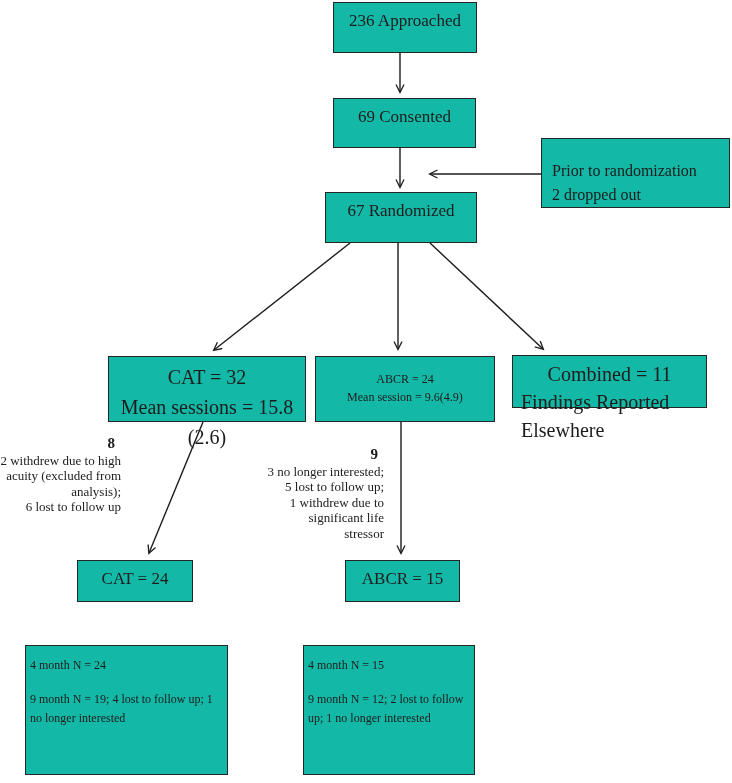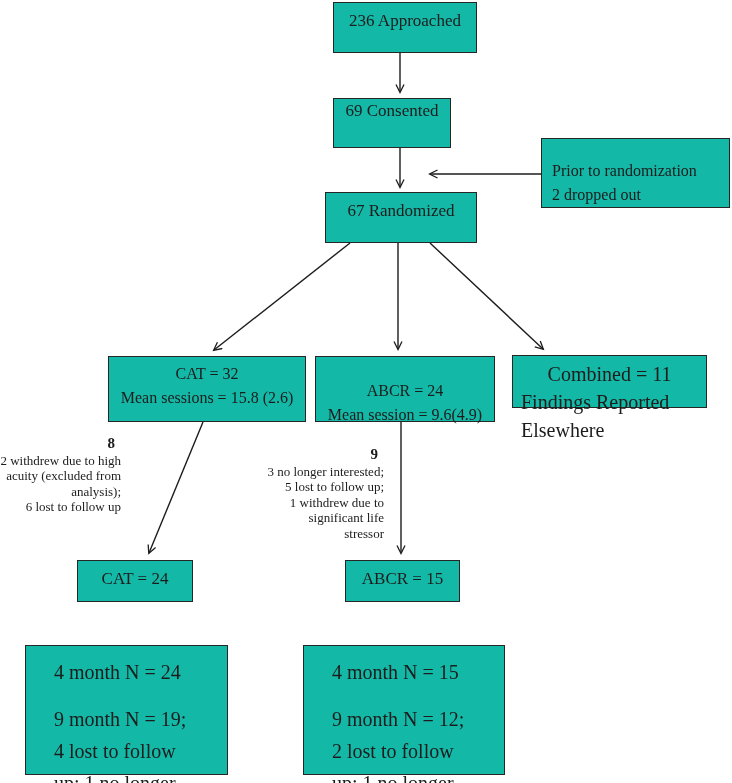--- a/index.html
+++ b/index.html
@@ -22,32 +22,32 @@
   .fbox {
     position: absolute;
     border: 1.6px solid #262626;
     background: #14b8a6;
     z-index: 2;
     font-size: 17px;
     line-height: 1.45;
   }
   .fbox.center { text-align: center; }
   .box-approached   { left: 333px; top: 2px;   width: 144px; height: 51px; padding-top: 6px; }
-  .box-consented    { left: 333px; top: 98px;  width: 118px; height: 50px; }
+  .box-consented    { left: 333px; top: 98px;  width: 143px; height: 50px; padding-top: 6px; }
   .box-randomized   { left: 325px; top: 192px; width: 152px; height: 51px; padding-top: 6px; }
   .box-dropout      { left: 541px; top: 138px; width: 189px; height: 70px; padding: 20px 10px; font-size: 16px; line-height: 1.5; }
-  .box-cat-arm      { left: 108px; top: 356px; width: 198px; height: 66px; padding-top: 5px; font-size: 16px; line-height: 1.5; }
-  .box-abcr-arm     { left: 315px; top: 356px; width: 180px; height: 66px; padding-top: 22px; font-size: 16px; line-height: 1.5; }
+  .box-cat-arm      { left: 108px; top: 356px; width: 198px; height: 66px; padding-top: 5px; font-size: 20px; line-height: 1.5; }
+  .box-abcr-arm     { left: 315px; top: 356px; width: 180px; height: 66px; padding-top: 13px; font-size: 12px; line-height: 1.5; }
   .box-combined-arm { left: 512px; top: 355px; width: 195px; height: 53px; padding-top: 4px; font-size: 20px; line-height: 1.4; }
   .box-combined-arm .sub { text-align: left; padding-left: 8px; width: 165px; }
   .box-cat-final    { left: 77px;  top: 560px; width: 116px; height: 42px; padding-top: 6px; }
   .box-abcr-final   { left: 345px; top: 560px; width: 115px; height: 42px; padding-top: 6px; }
-  .box-followup     { font-size: 20px; line-height: 1.6; padding: 10px 28px; }
+  .box-followup     { font-size: 12px; line-height: 1.6; padding: 10px 4px; }
   .box-cat-followup  { left: 25px;  top: 645px; width: 203px; height: 130px; }
-  .box-abcr-followup { left: 303px; top: 645px; width: 202px; height: 130px; }
+  .box-abcr-followup { left: 303px; top: 645px; width: 172px; height: 130px; }
   .box-followup .p2 { margin-top: 15px; }
   .note {
     position: absolute;
     z-index: 2;
     font-size: 13px;
     line-height: 15.5px;
     text-align: right;
   }
   .note-cat  { left: 0px;   top: 436px; width: 121px; }
   .note-abcr { left: 236px; top: 447px; width: 148px; }

